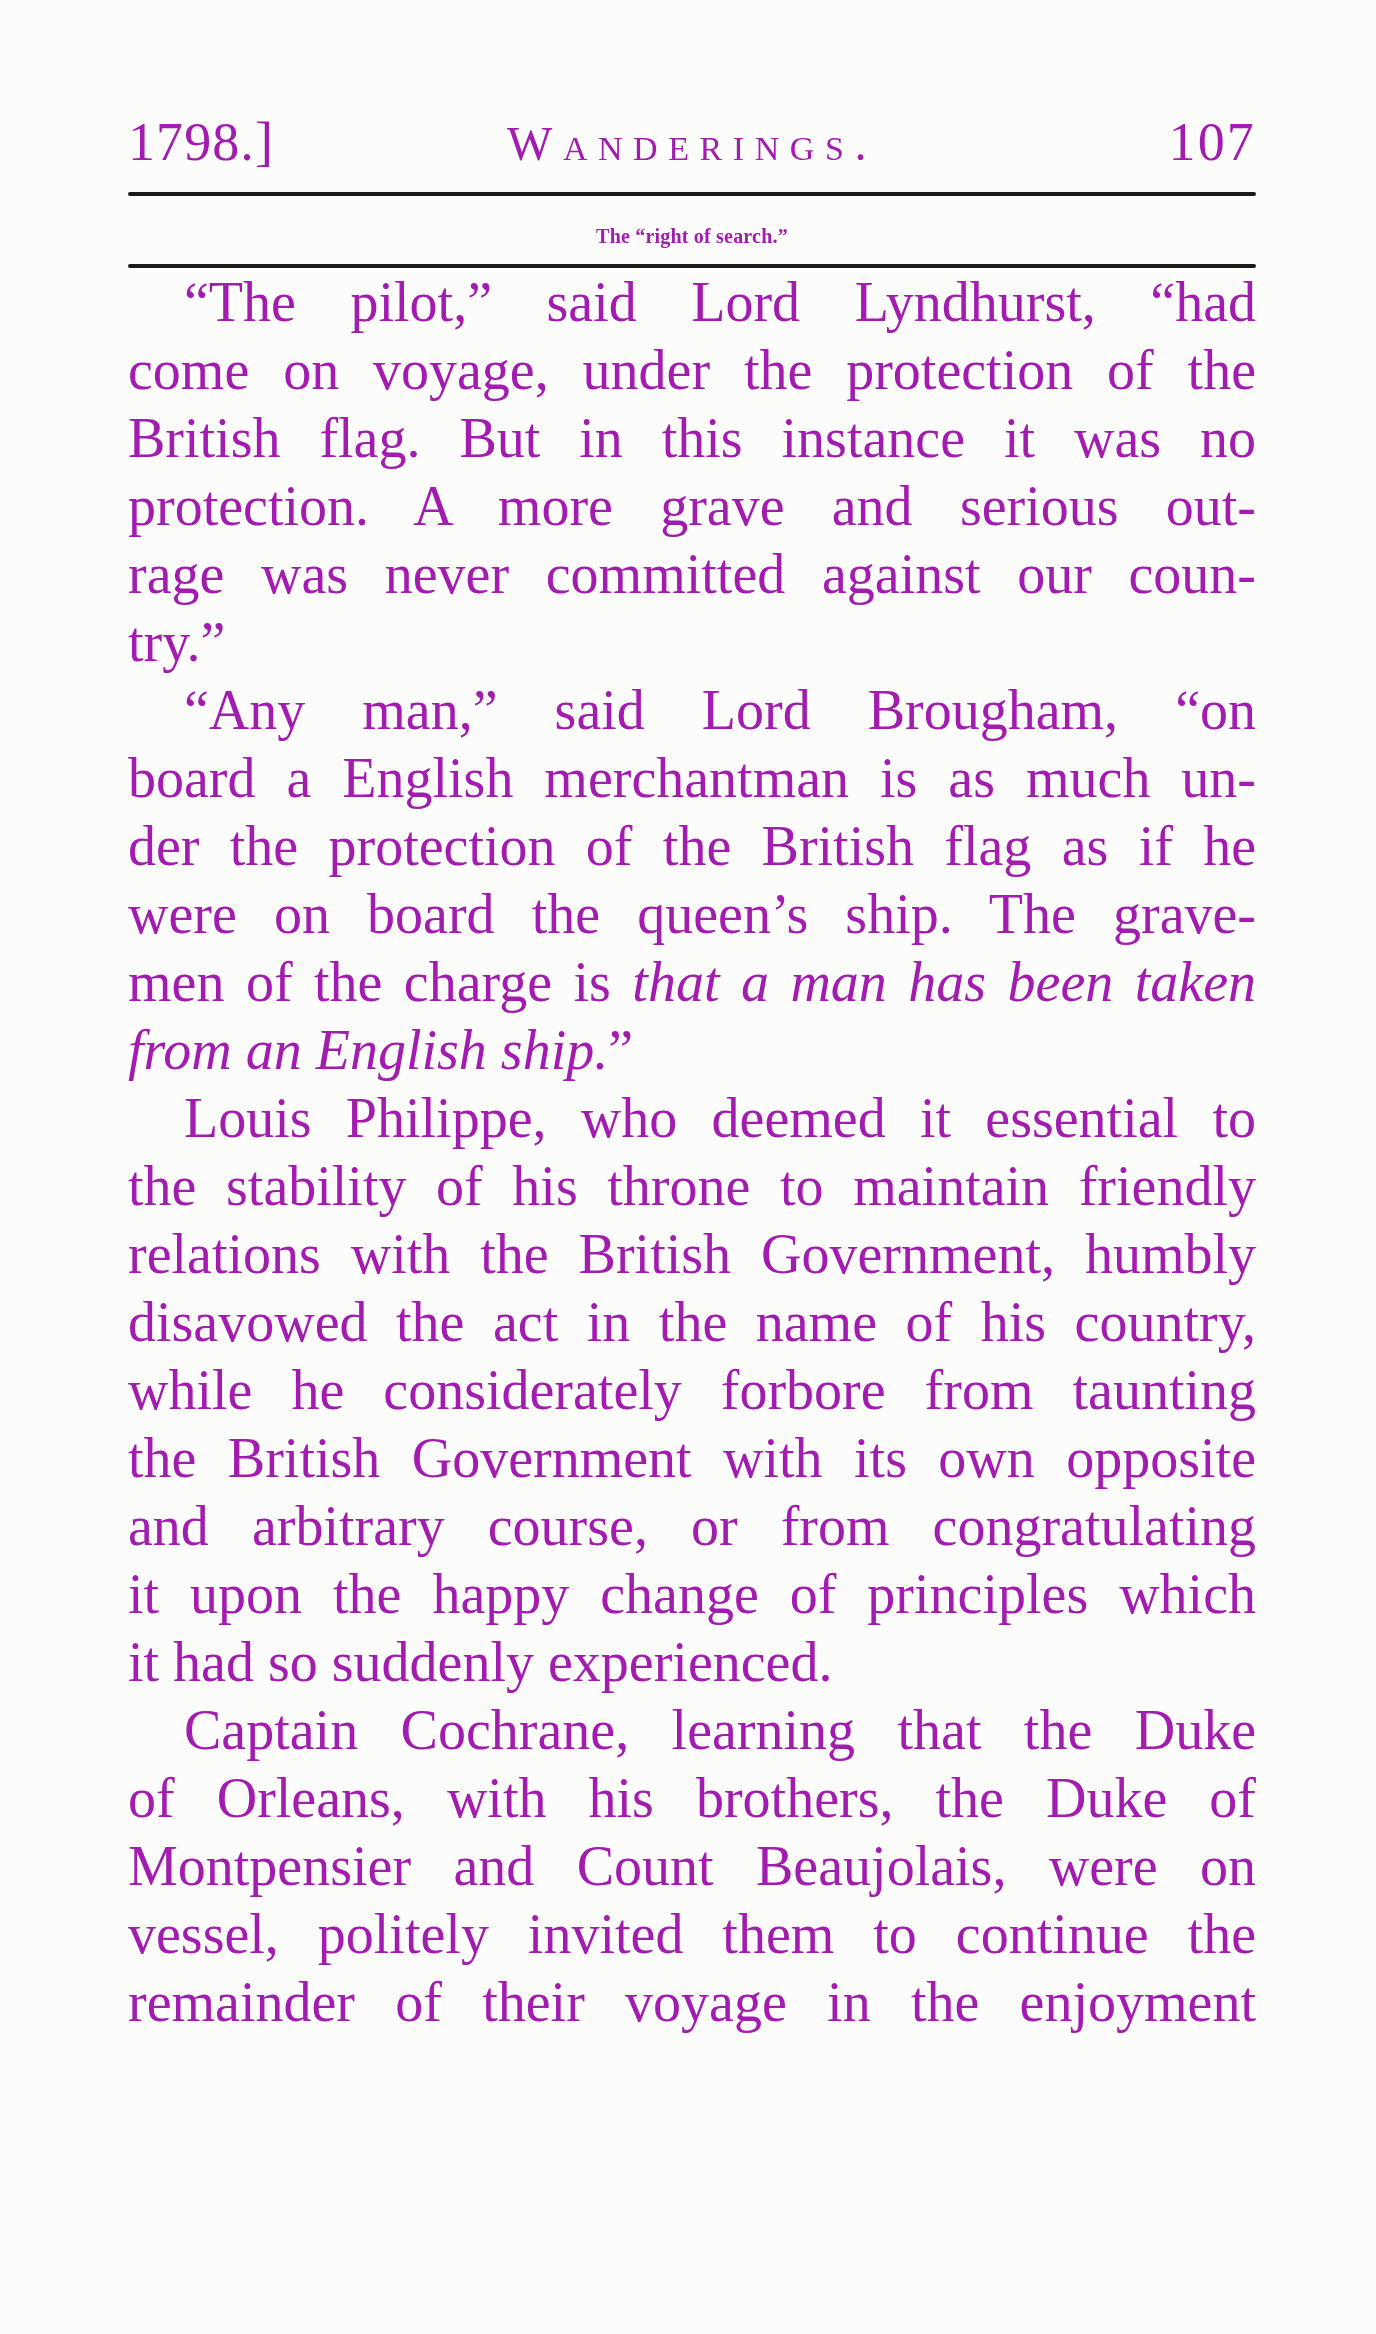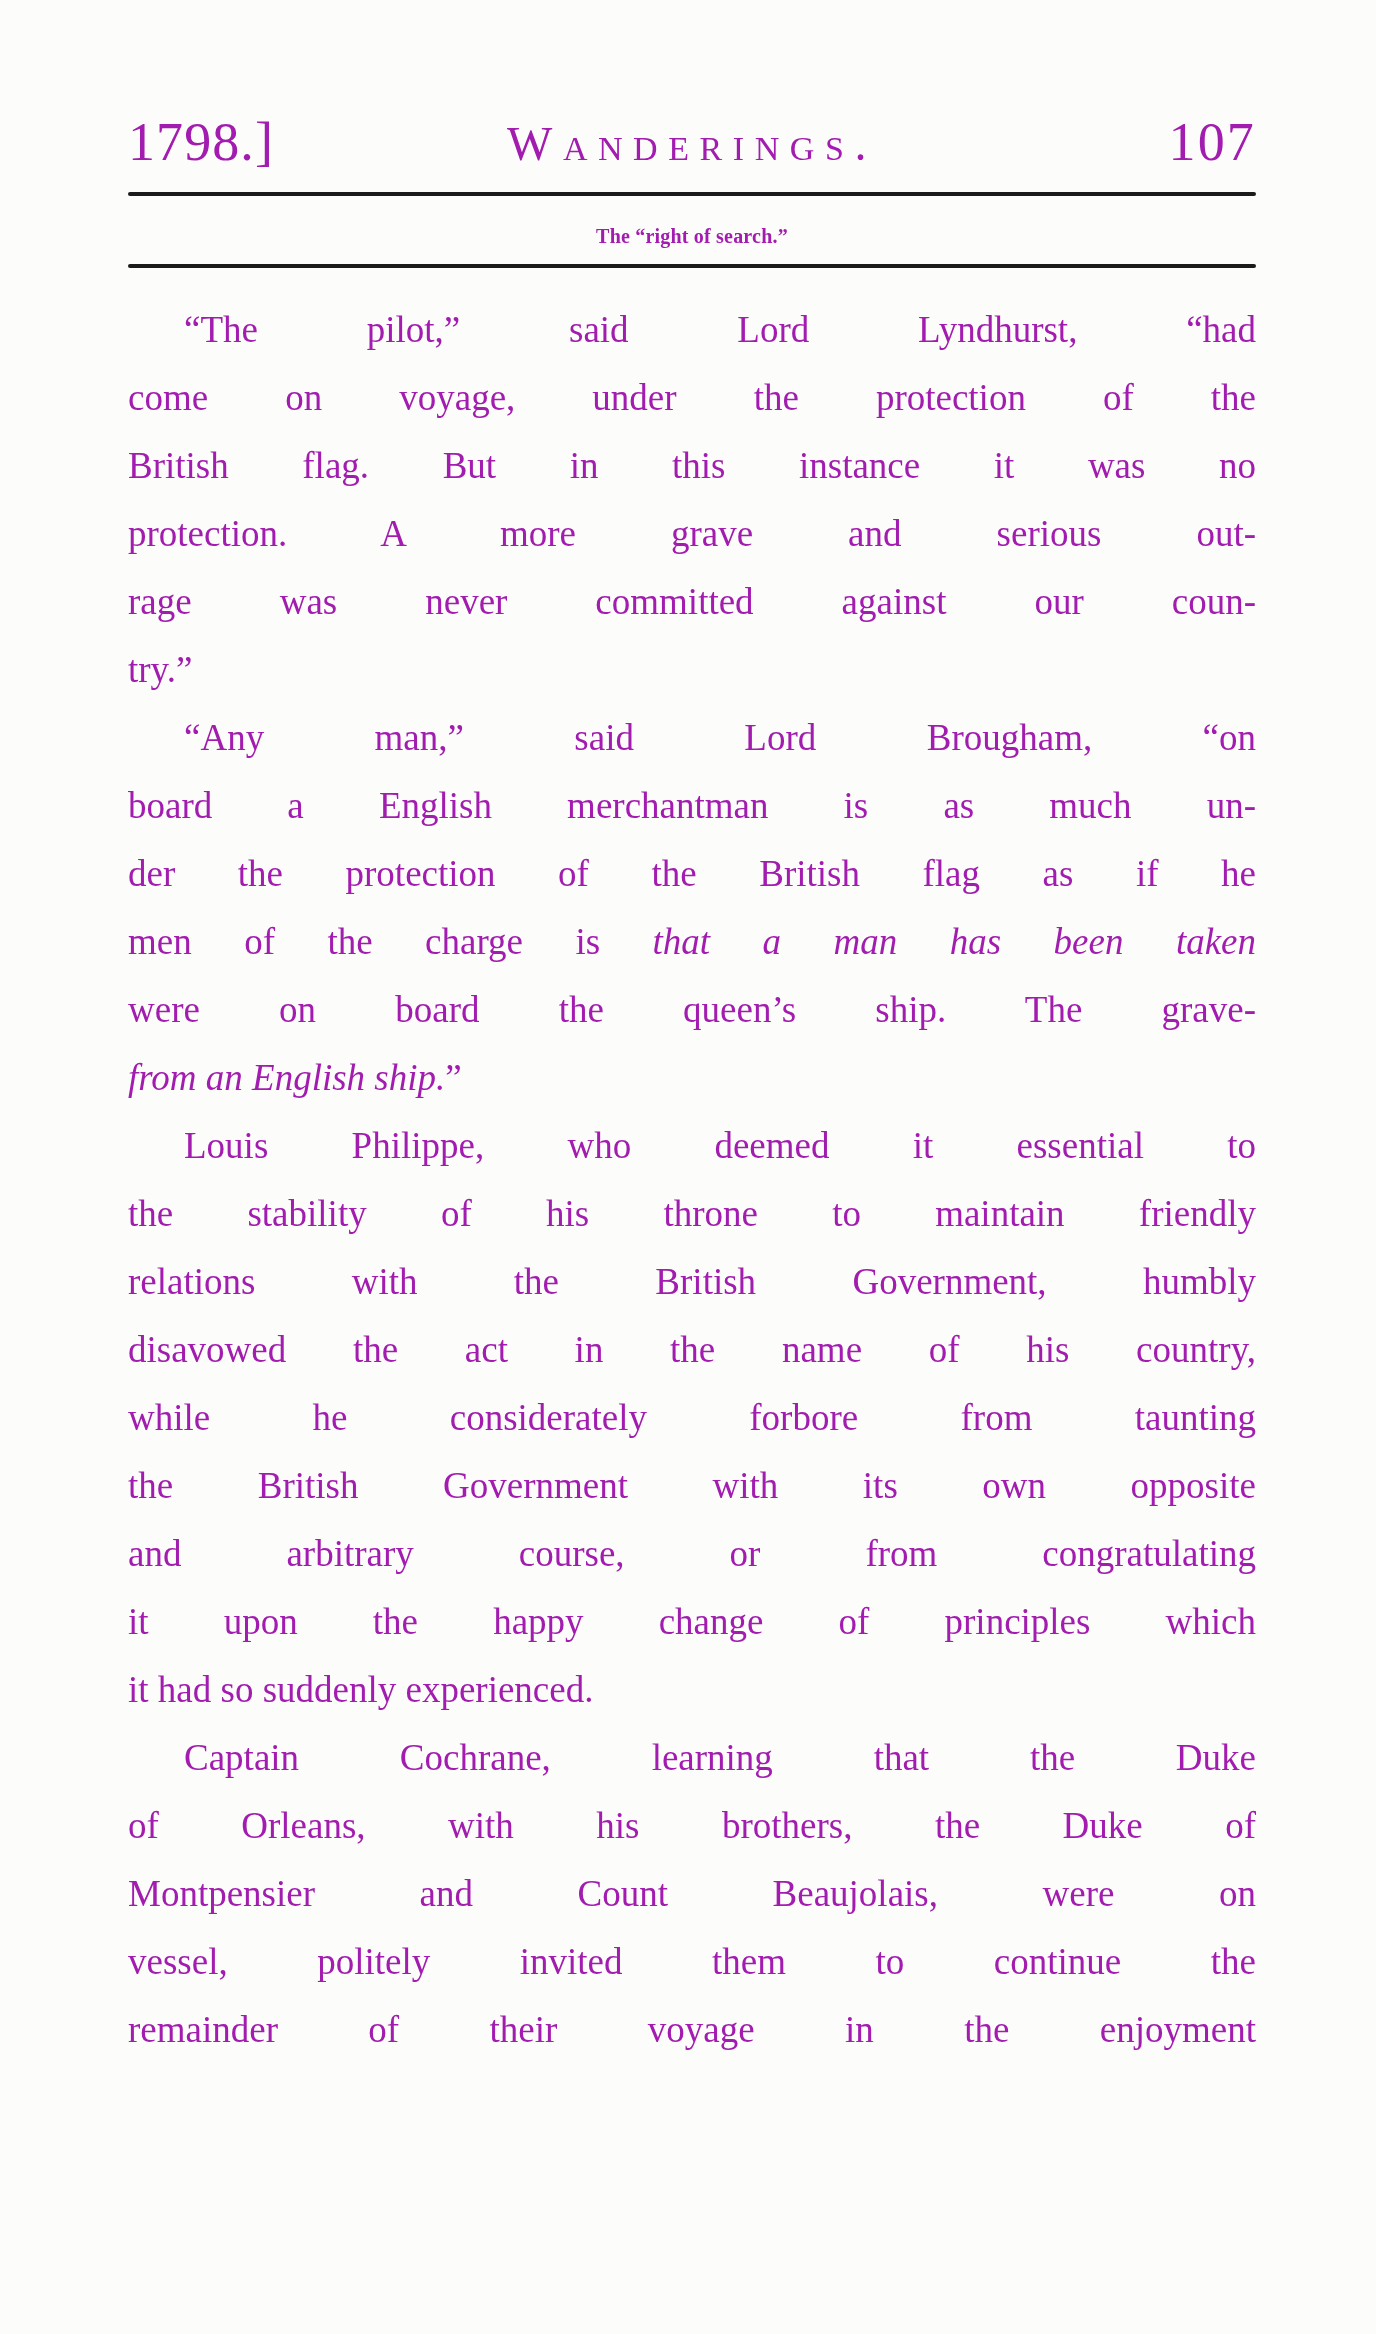--- a/index.html
+++ b/index.html
@@ -43,21 +43,21 @@
   .rule.top { margin-top: 18px; }
   .rule.bottom { margin-top: 8px; }
   .running-head {
     text-align: center;
     font-weight: bold;
     font-size: 20px;
     line-height: 40px;
     margin-top: 20px;
     letter-spacing: 0.01em;
   }
-  .body { margin-top: 28px; font-size: 37px; }
+  .body { font-size: 56px; }
   .para { margin: 0; }
   .line {
     height: 68px;
     line-height: 68px;
     text-align: justify;
     text-align-last: justify;
     text-justify: inter-word;
     overflow: hidden;
     white-space: nowrap;
   }
@@ -89,22 +89,22 @@
         <div class="line">British flag. But in this instance it was no</div>
         <div class="line">protection. A more grave and serious out-</div>
         <div class="line">rage was never committed against our coun-</div>
         <div class="line last">try.”</div>
       </div>
 
       <div class="para">
         <div class="line indent">“Any man,” said Lord Brougham, “on</div>
         <div class="line">board a English merchantman is as much un-</div>
         <div class="line">der the protection of the British flag as if he</div>
+        <div class="line">were on board the queen’s ship. The grave-</div>
         <div class="line"><span>men of the charge is </span><i>that a man has been taken</i></div>
-        <div class="line">were on board the queen’s ship. The grave-</div>
         <div class="line last"><i>from an English ship.</i><span>”</span></div>
       </div>
 
       <div class="para">
         <div class="line indent">Louis Philippe, who deemed it essential to</div>
         <div class="line">the stability of his throne to maintain friendly</div>
         <div class="line">relations with the British Government, humbly</div>
         <div class="line">disavowed the act in the name of his country,</div>
         <div class="line">while he considerately forbore from taunting</div>
         <div class="line">the British Government with its own opposite</div>

